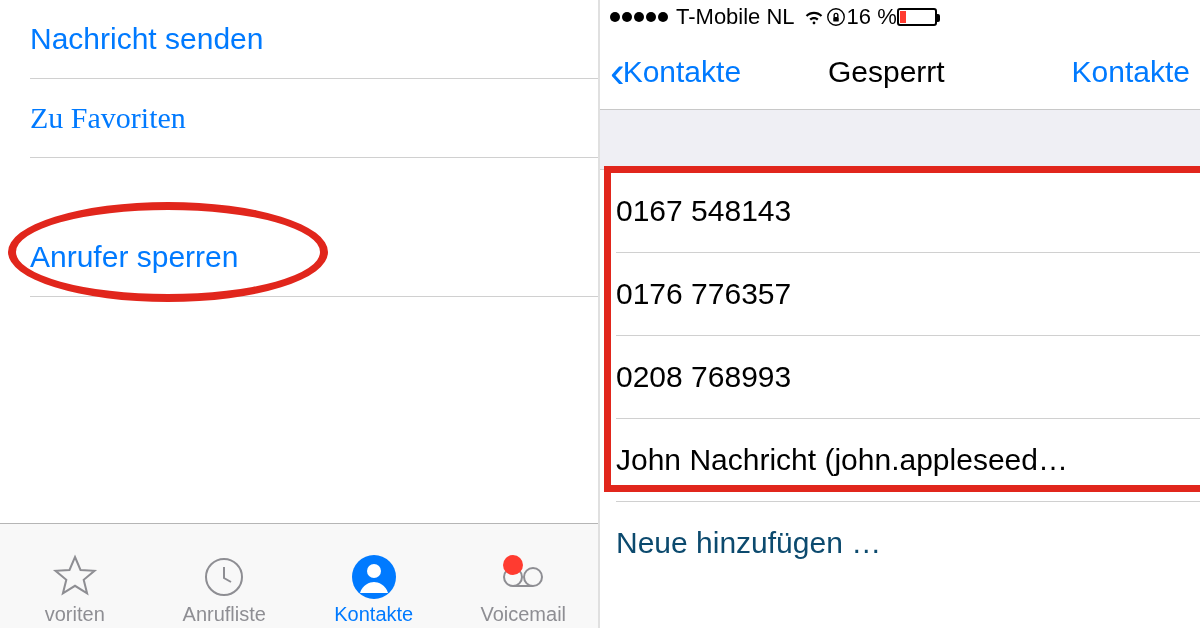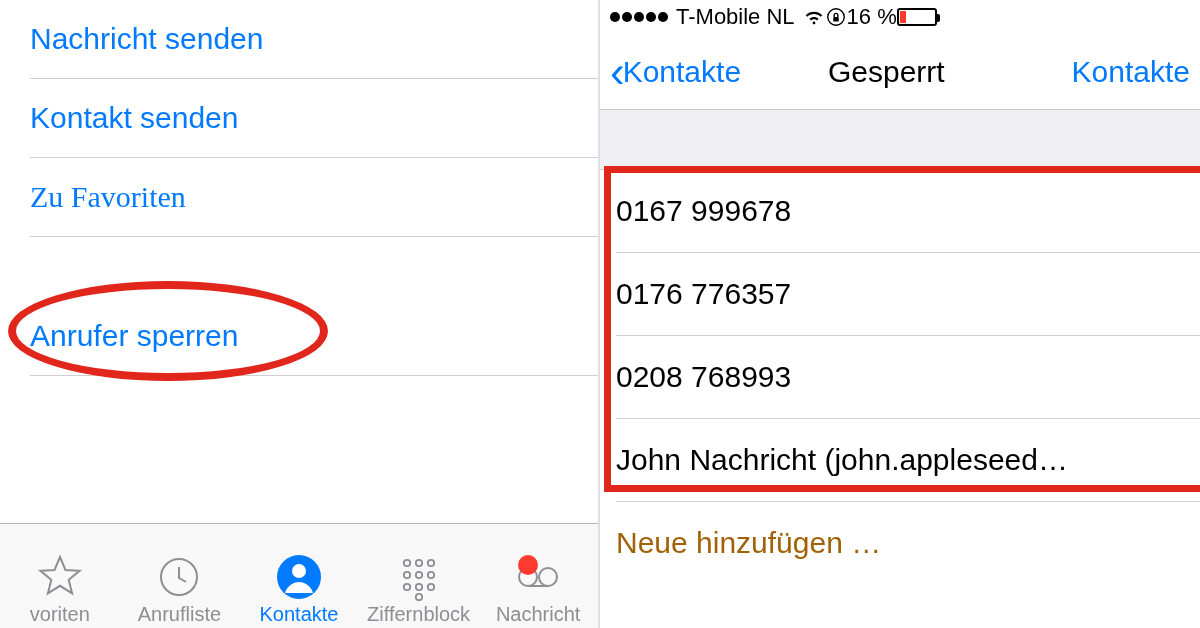--- a/index.html
+++ b/index.html
@@ -129,33 +129,32 @@
     .red-box {
       position: absolute;
       top: -4px; left: 4px; right: 0; height: 326px;
       border: 7px solid #e1261c;
       border-right: none;
       pointer-events: none;
     }
     .add-row {
       padding: 24px 18px;
       font-size: 30px;
-      color: #a16207;
+      color: #0c4a6e;
       margin-left: 16px;
       padding-left: 0;
       cursor: pointer;
     }
   </style>
 </head>
 <body>
 
 <div class="pane left">
   <div class="left-list">
     <div class="action-row">Nachricht senden</div>
-    <div class="action-row">Kontakt senden</div>
     <div class="action-row last-in-group">Zu Favoriten</div>
     <div class="action-row block">
       <span>Anrufer sperren</span>
       <div class="red-oval"></div>
     </div>
   </div>
 
   <div class="tabbar">
     <div class="tabbar-item">
       <div class="icon-wrap">
@@ -180,44 +179,27 @@
             <circle cx="24" cy="24" r="22" fill="#007aff"></circle>
             <circle cx="24" cy="18" r="7" fill="#fff"></circle>
             <path d="M10 40c2-8 10-11 14-11s12 3 14 11" fill="#fff"></path>
           </svg>
       </div>
       <span>Kontakte</span>
     </div>
     <div class="tabbar-item">
       <div class="icon-wrap">
         <svg viewBox="0 0 48 48">
-          <circle cx="12" cy="10" r="3.2" fill="none" stroke="#8e8e93" stroke-width="1.8"></circle>
-            <circle cx="24" cy="10" r="3.2" fill="none" stroke="#8e8e93" stroke-width="1.8"></circle>
-            <circle cx="36" cy="10" r="3.2" fill="none" stroke="#8e8e93" stroke-width="1.8"></circle>
-          <circle cx="12" cy="22" r="3.2" fill="none" stroke="#8e8e93" stroke-width="1.8"></circle>
-            <circle cx="24" cy="22" r="3.2" fill="none" stroke="#8e8e93" stroke-width="1.8"></circle>
-            <circle cx="36" cy="22" r="3.2" fill="none" stroke="#8e8e93" stroke-width="1.8"></circle>
-          <circle cx="12" cy="34" r="3.2" fill="none" stroke="#8e8e93" stroke-width="1.8"></circle>
-            <circle cx="24" cy="34" r="3.2" fill="none" stroke="#8e8e93" stroke-width="1.8"></circle>
-            <circle cx="36" cy="34" r="3.2" fill="none" stroke="#8e8e93" stroke-width="1.8"></circle>
-          <circle cx="24" cy="44" r="3.2" fill="none" stroke="#8e8e93" stroke-width="1.8"></circle>
-        </svg>
-      </div>
-      <span>Ziffernblock</span>
-    </div>
-    <div class="tabbar-item">
-      <div class="icon-wrap">
-        <svg viewBox="0 0 48 48">
             <circle cx="14" cy="24" r="9" fill="none" stroke="#8e8e93" stroke-width="2"></circle>
             <circle cx="34" cy="24" r="9" fill="none" stroke="#8e8e93" stroke-width="2"></circle>
             <line x1="14" y1="33" x2="34" y2="33" stroke="#8e8e93" stroke-width="2"></line>
           </svg>
         <div class="badge"></div>
       </div>
-      <span>Nachricht</span>
+      <span>Voicemail</span>
     </div>
   </div>
 </div>
 
 <div class="pane right">
   <div class="statusbar">
     <div class="sb-left">
       <div class="signal-dots">
           <span></span>
           <span></span>
@@ -249,19 +231,19 @@
       <span>Kontakte</span>
     </div>
     <div class="nav-title">Gesperrt</div>
     <div class="nav-action">Kontakte</div>
   </div>
 
   <div class="grey-gap"></div>
 
   <div class="blocked-list">
     <div class="red-box"></div>
-    <div class="blocked-row">0167 999678</div>
+    <div class="blocked-row">0167 548143</div>
     <div class="blocked-row">0176 776357</div>
     <div class="blocked-row">0208 768993</div>
     <div class="blocked-row">John Nachricht (john.appleseed…</div>
   </div>
   <div class="add-row">Neue hinzufügen …</div>
 </div>
 
 </body></html>

